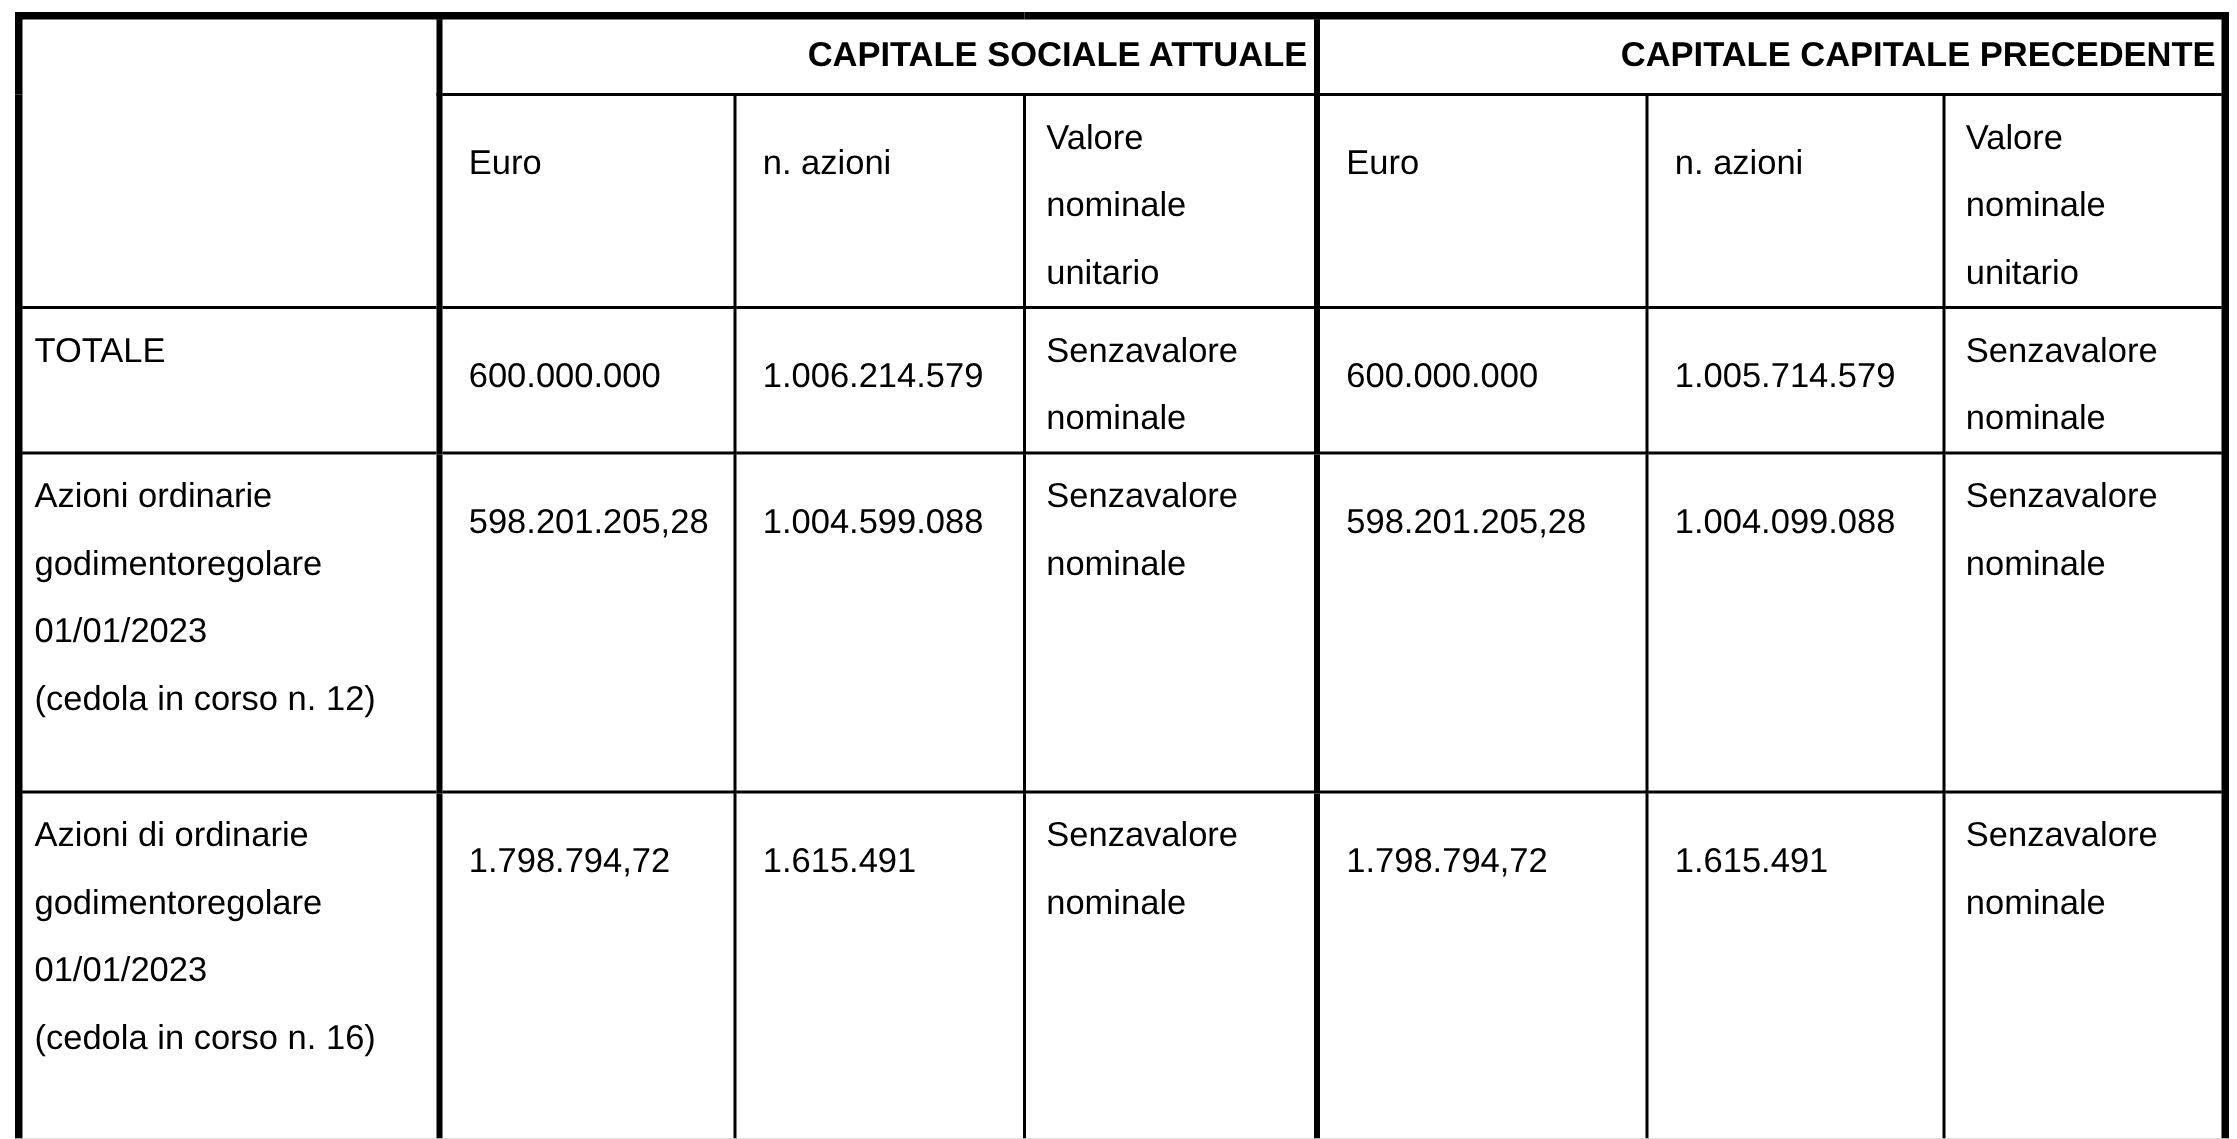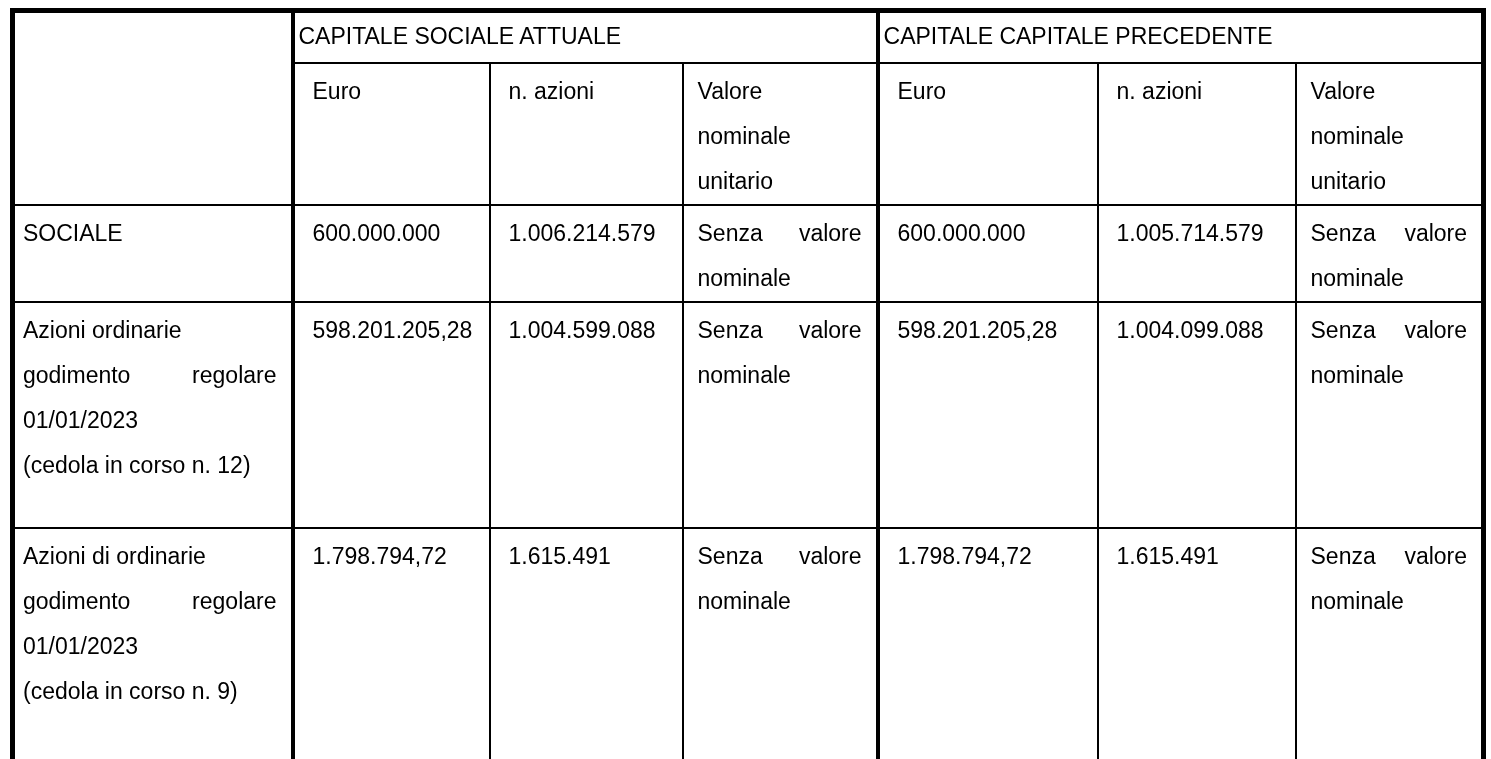--- a/index.html
+++ b/index.html
@@ -36,36 +36,35 @@
     font-weight: normal;
     line-height: 45px;
     overflow: hidden;
     text-align: left;
     padding: 0;
   }
   
   .thickR { border-right: 4px solid #000000; }
   
   th.group {
-    font-weight: normal;
-    text-align: left;
+    font-weight: bold;
+    text-align: right;
     vertical-align: middle;
     line-height: 1.1;
     padding: 2px 4px 4px 4px;
   }
   
-  .num { padding: 5px 8px 0 18px; white-space: nowrap; }
+  .num { padding: 22px 8px 0 18px; white-space: nowrap; }
   
   .val { padding: 5px 14px 0 14px; }
   
   .lbl { padding: 5px 14px 0 8px; }
   .line { display: block; }
   .just {
     display: flex;
-    justify-content: space-between;
   }
   
   tr.r1 { height: 52px; }
   tr.r2 { height: 137px; }
   tr.r3 { height: 93px; }
   tr.r4 { height: 226px; margin-top: 20px; }
   tr.r5 { height: 234px; }
 </style>
 </head>
 <body>
@@ -100,21 +99,21 @@
         <td class="num">Euro</td>
         <td class="num">n. azioni</td>
         <td class="val">
           <span class="line">Valore</span>
           <span class="line">nominale</span>
           <span class="line">unitario</span>
         </td>
       </tr>
 
       <tr class="r3">
-        <td class="lbl thickR">SOCIALE</td>
+        <td class="lbl thickR">TOTALE</td>
         <td class="num">600.000.000</td>
         <td class="num">1.006.214.579</td>
         <td class="val thickR">
           <span class="line just">
             <span>Senza</span>
             <span>valore</span>
           </span>
           <span class="line">nominale</span>
         </td>
         <td class="num">600.000.000</td>
@@ -159,21 +158,21 @@
       </tr>
 
       <tr class="r5">
         <td class="lbl thickR">
           <span class="line">Azioni di ordinarie</span>
           <span class="line just">
             <span>godimento</span>
             <span>regolare</span>
           </span>
           <span class="line">01/01/2023</span>
-          <span class="line">(cedola in corso n. 9)</span>
+          <span class="line">(cedola in corso n. 16)</span>
         </td>
         <td class="num">1.798.794,72</td>
         <td class="num">1.615.491</td>
         <td class="val thickR">
           <span class="line just">
             <span>Senza</span>
             <span>valore</span>
           </span>
           <span class="line">nominale</span>
         </td>

